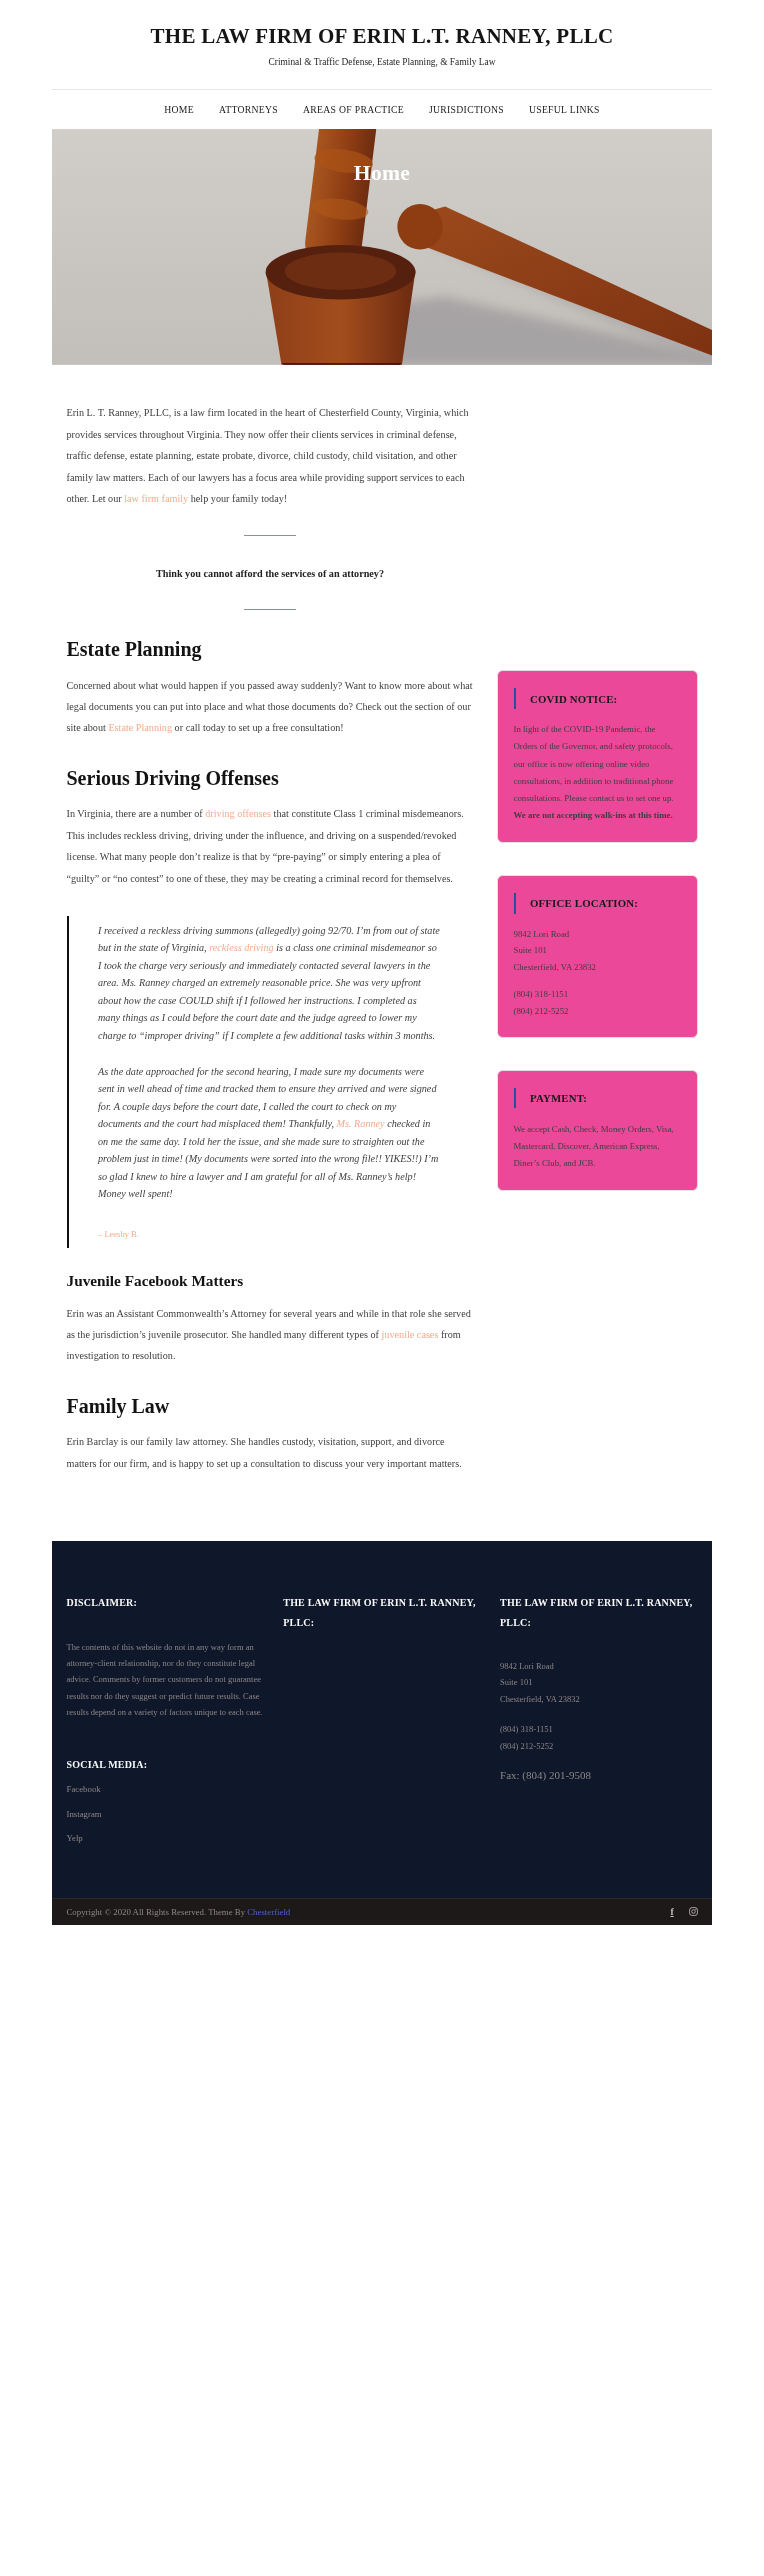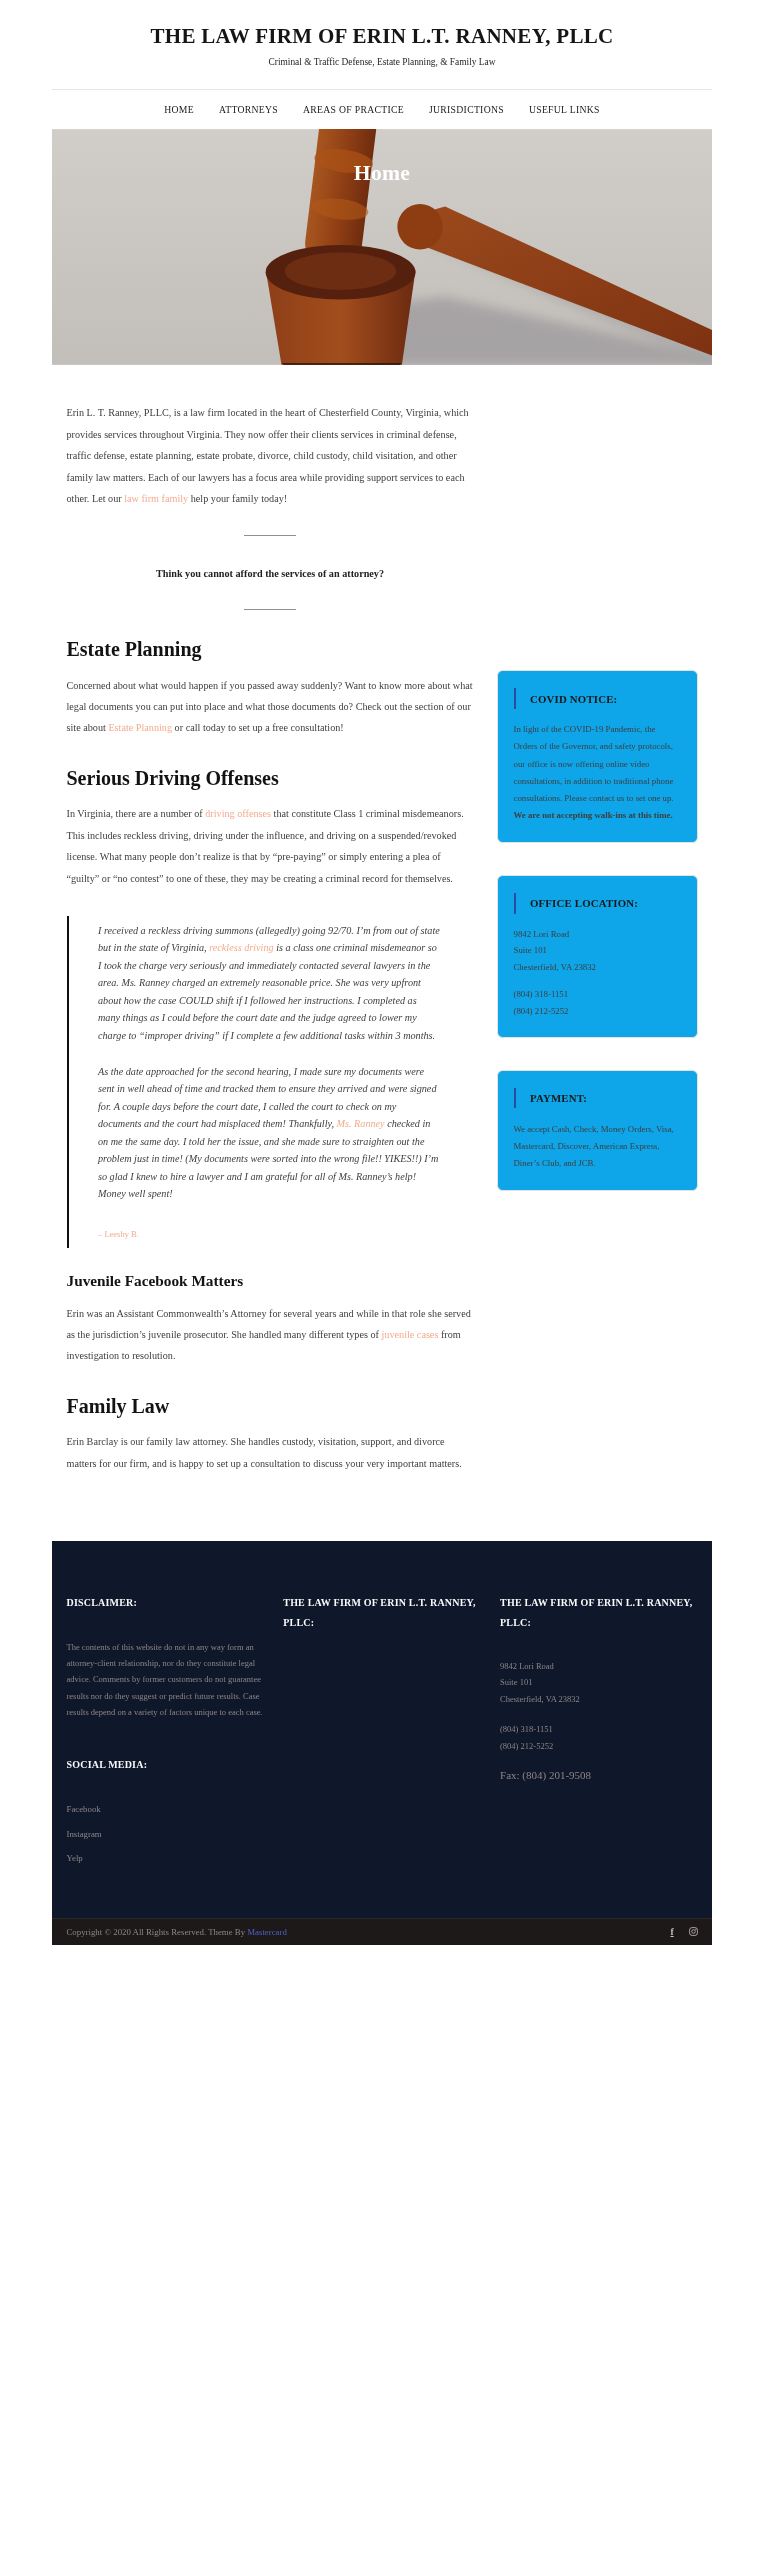--- a/index.html
+++ b/index.html
@@ -36,35 +36,35 @@
   p.answer { text-align:center; padding:0 5.7px; }
 
   h2.section-heading { font-size:20px; color:#131313; font-weight:bold; margin:28px 0 13.6px; }
   h3.sub-heading { font-size:15.3px; color:#131313; font-weight:bold; margin:24px 0 12.5px; }
 
   blockquote.testimonial { margin:27px 0 19.3px; border-left:2.8px solid #101010; padding:5.7px 33px 1.1px 29.5px; font-style:italic; color:#2e2e2e; }
   blockquote.testimonial p { font-size:10.2px; line-height:1.72; margin:0 0 18px; }
   blockquote.testimonial cite { display:block; font-style:normal; color:#f3ab8e; font-size:8.5px; margin:26px 0 8px; }
 
   
-  .card { border:0.6px solid #e6e2df; border-radius:5.7px; padding:17px 16px 18px; margin-bottom:32px; background:#0ea5e9; }
+  .card { border:0.6px solid #e6e2df; border-radius:5.7px; padding:17px 16px 18px; margin-bottom:32px; background:#ec4899; }
   .card-heading { display:flex; align-items:center; margin-bottom:12.5px; }
   .card-bar { width:2.8px; height:20.5px; background:#2b4b9c; margin-right:13.6px; flex:none; }
   .card-title { font-size:10.8px; font-weight:bold; color:#181818; letter-spacing:0.2px; }
   .card p, .card .addr div { font-size:8.8px; line-height:1.95; margin:0; color:#3e3e3e; }
   .card .addr div { line-height:1.85; }
   .card .phones { margin-top:11.4px; }
 
   
   .site-footer { background:#0f172a; margin-top:50px; padding-top:52px; }
   .footer-cols { display:flex; gap:19.3px; }
   .f-col { flex:1; min-width:0; }
   .f-heading { color:#fbfbfb; font-size:10px; font-weight:bold; letter-spacing:0.2px; line-height:1.95; margin:0 0 26px; }
   .f-text { color:#8d8686; font-size:8.5px; line-height:1.92; }
-  .social-heading { margin-top:35px; margin-bottom:29px; }
+  .social-heading { margin-top:35px; margin-bottom:9px; }
   .f-links a { display:block; color:#8d8686; font-size:8.8px; text-decoration:none; margin-bottom:14.8px; }
   .f-addr div { color:#8d8686; font-size:8.5px; line-height:1.9; }
   .f-phones { margin-top:14.8px; }
   .f-fax { margin-top:14.8px; color:#8d8686; font-size:11px; }
 
   .copyright-bar { margin-top:40px; background:#1d1919; border-top:0.6px solid #2d2828; }
   .copyright-inner { width:631px; margin:0 auto; display:flex; justify-content:space-between; align-items:center; padding:7.4px 0 8.5px; }
   .copyright-text { color:#8d8686; font-size:8.8px; }
   .copyright-text a { color:#4b64c6; text-decoration:none; }
   .social-icons { display:flex; gap:14.8px; align-items:center; }
@@ -239,21 +239,21 @@
             <div>(804) 212-5252</div>
           </div>
           <div class="f-fax">Fax: (804) 201-9508</div>
         </div>
 
       </div>
     </div>
 
     <div class="copyright-bar">
       <div class="copyright-inner">
-        <div class="copyright-text"><span>Copyright © 2020 All Rights Reserved. Theme By </span><a href="#">Mastercard</a></div>
+        <div class="copyright-text"><span>Copyright © 2020 All Rights Reserved. Theme By </span><a href="#">Chesterfield</a></div>
         <div class="social-icons">
           <a href="#" class="icon-f">f</a>
           <a href="#" style="display:flex;align-items:center;">
             <svg width="9" height="9" viewBox="0 0 16 16" xmlns="http://www.w3.org/2000/svg">
               <rect x="1" y="1" width="14" height="14" rx="4.5" fill="none" stroke="#c9bfbf" stroke-width="1.4"></rect>
               <circle cx="8" cy="8" r="3.2" fill="none" stroke="#c9bfbf" stroke-width="1.4"></circle>
               <circle cx="12.1" cy="3.9" r="1" fill="#c9bfbf"></circle>
             </svg>
           </a>
         </div>

